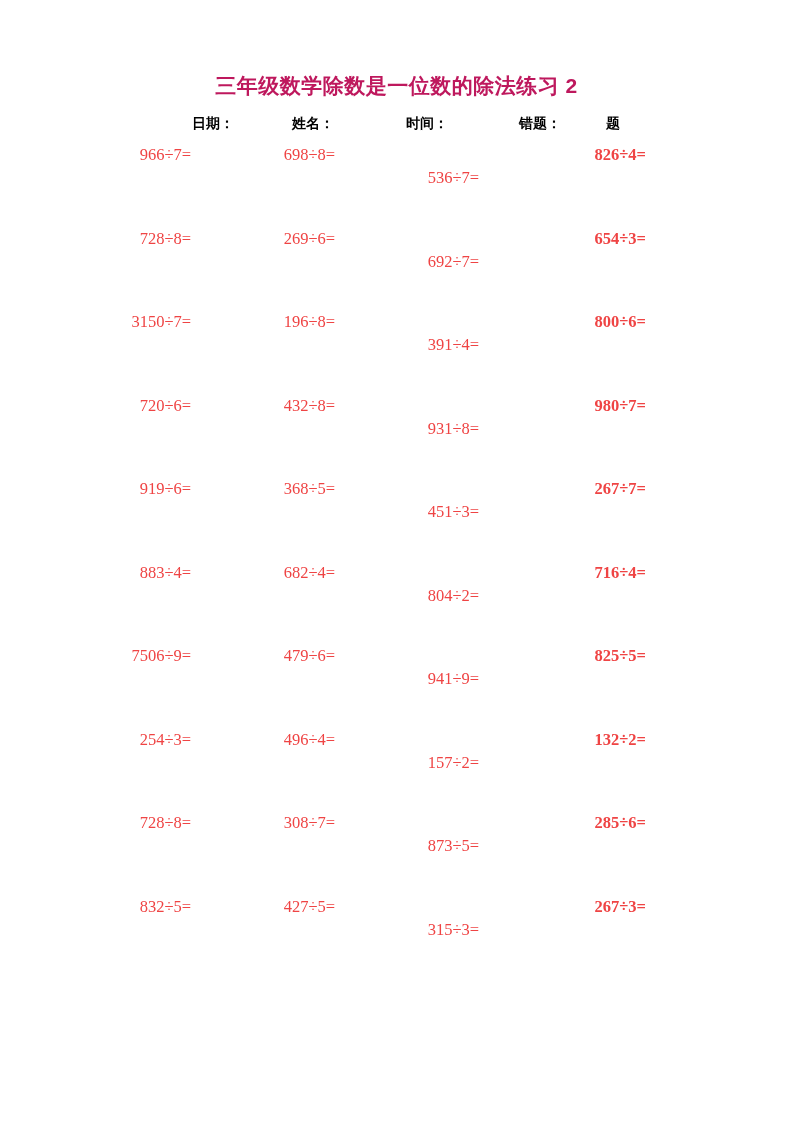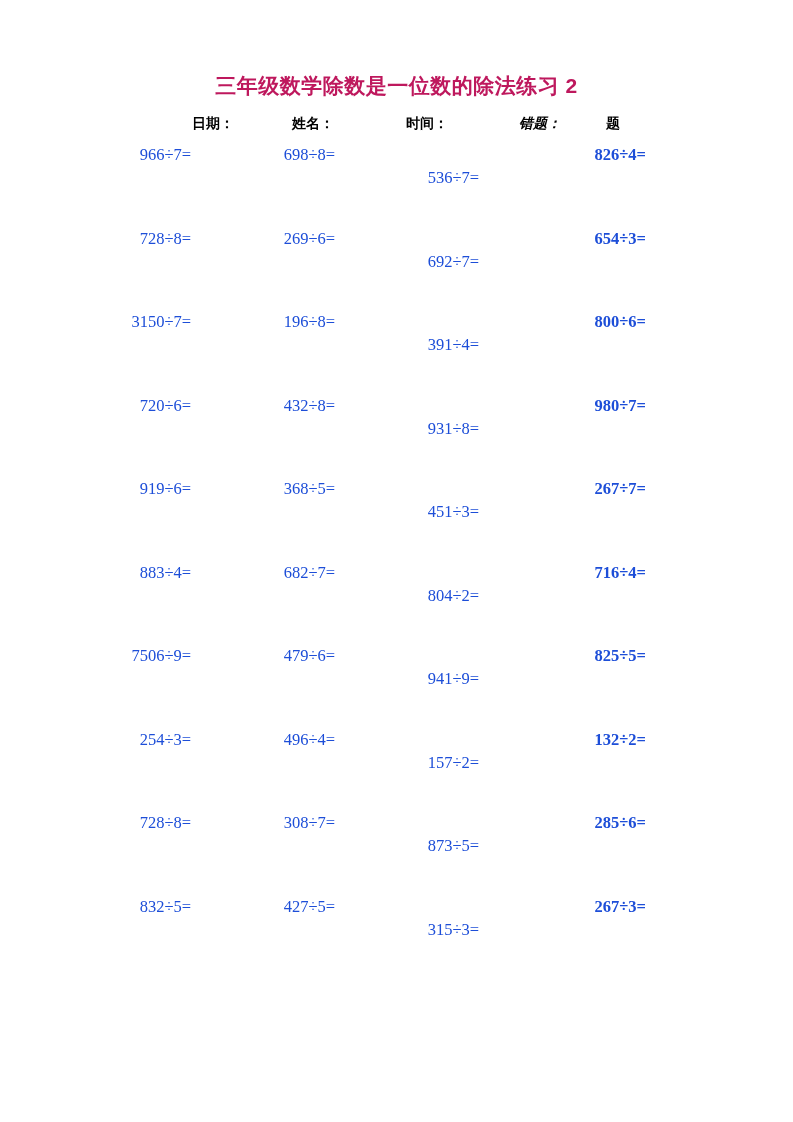--- a/index.html
+++ b/index.html
@@ -53,42 +53,42 @@
     font-family: "Liberation Sans", "DejaVu Sans", sans-serif;
     font-weight: bold;
     font-size: 14px;
     color: #000000;
     white-space: nowrap;
     line-height: 22px;
   }
   .meta-date  { left: 180px; }
   .meta-name  { left: 280px; }
   .meta-time  { left: 394px; }
-  .meta-wrong { left: 507px; font-style: italic; }
+  .meta-wrong { left: 507px; }
   .meta-unit  { left: 594px; }
 
   
   .problems {
     position: absolute;
     top: 144px;
     left: 0;
     width: 793px;
   }
   .problem-row {
     position: relative;
     height: 83.5px;
   }
   .problem-cell {
     position: absolute;
     top: 0;
     width: 150px;
     text-align: right;
     font-family: "Liberation Serif", "DejaVu Serif", serif;
     font-size: 16.5px;
-    color: #1d4ed8;
+    color: #ef4444;
     white-space: nowrap;
     line-height: 22px;
   }
   .problem-cell.c0 { left: 41px;  }
   .problem-cell.c1 { left: 185px; }
   .problem-cell.c2 { left: 329px; margin-top: 23px; }
   .problem-cell.c3 { left: 496px; font-weight: bold; }
 </style>
 </head>
 <body>
@@ -131,21 +131,21 @@
         <div class="problem-cell c3">980÷7=</div>
       </div>
       <div class="problem-row">
         <div class="problem-cell c0">919÷6=</div>
         <div class="problem-cell c1">368÷5=</div>
         <div class="problem-cell c2">451÷3=</div>
         <div class="problem-cell c3">267÷7=</div>
       </div>
       <div class="problem-row">
         <div class="problem-cell c0">883÷4=</div>
-        <div class="problem-cell c1">682÷7=</div>
+        <div class="problem-cell c1">682÷4=</div>
         <div class="problem-cell c2">804÷2=</div>
         <div class="problem-cell c3">716÷4=</div>
       </div>
       <div class="problem-row">
         <div class="problem-cell c0">7506÷9=</div>
         <div class="problem-cell c1">479÷6=</div>
         <div class="problem-cell c2">941÷9=</div>
         <div class="problem-cell c3">825÷5=</div>
       </div>
       <div class="problem-row">

